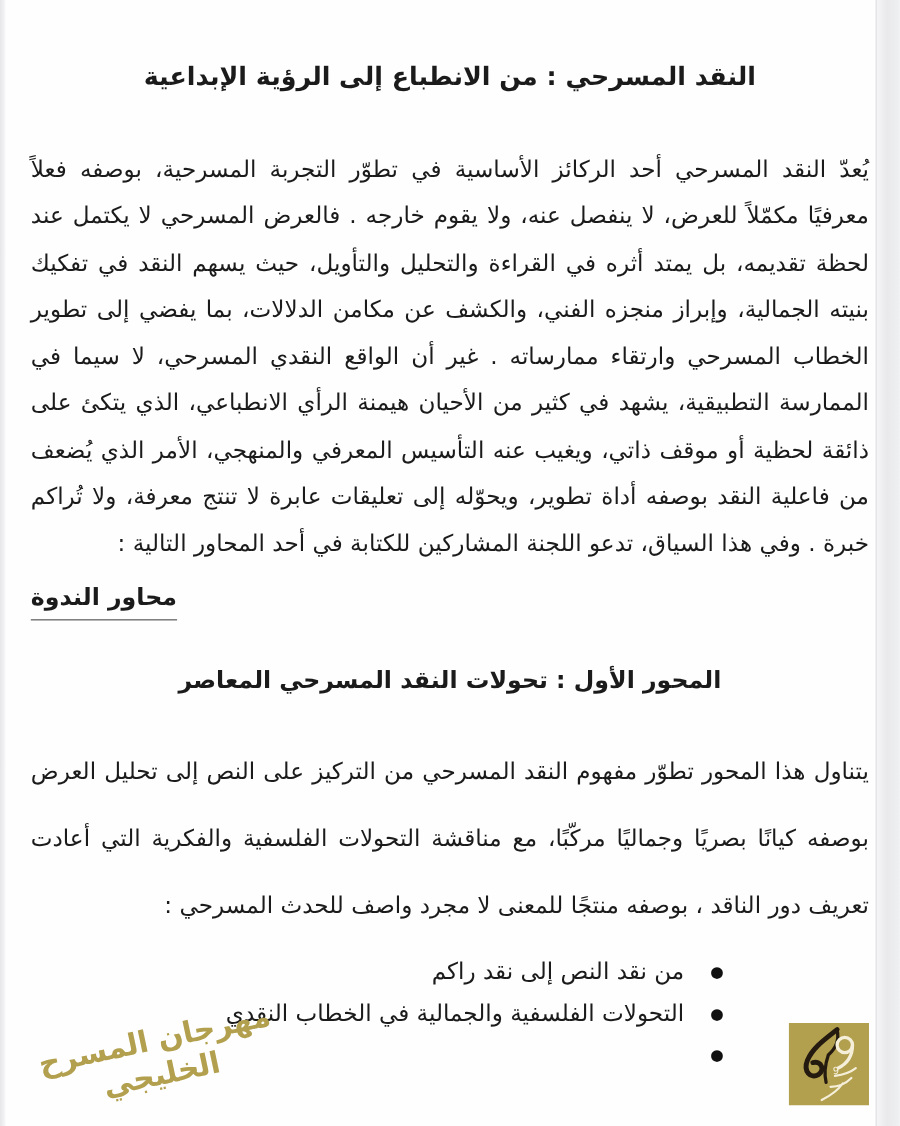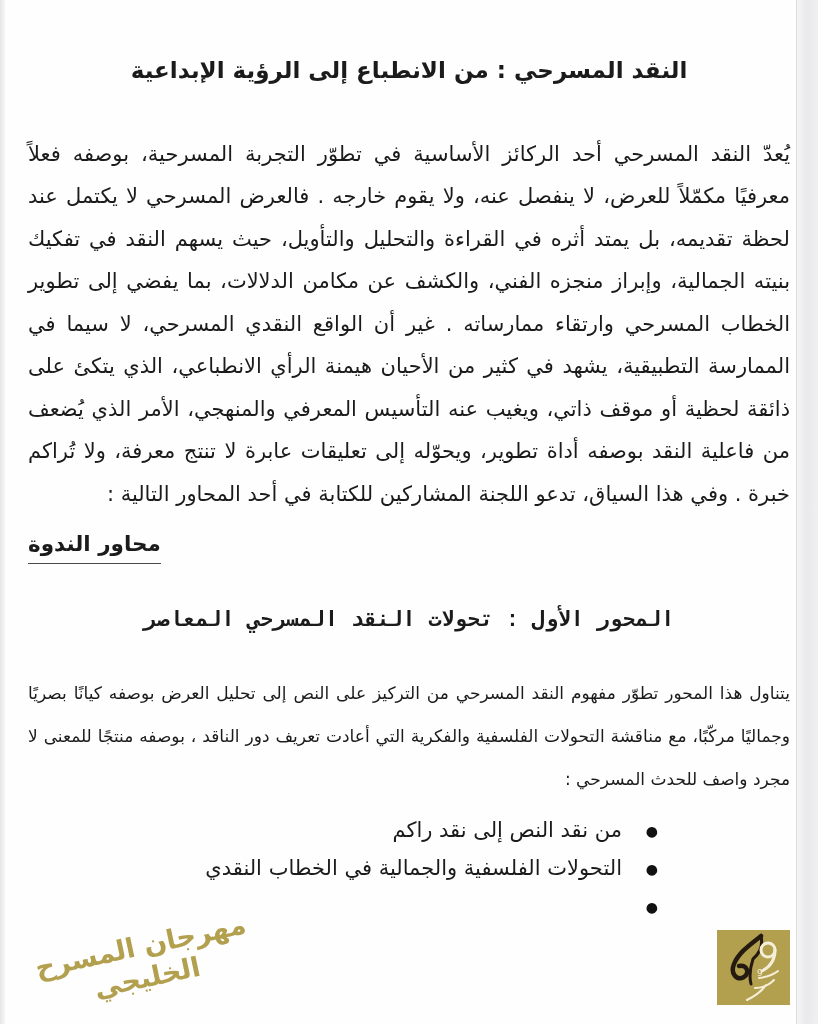--- a/index.html
+++ b/index.html
@@ -52,26 +52,25 @@
     font-size:21.5px;
     font-weight:bold;
     padding-bottom:7px;
     border-bottom:1.5px solid #4a4a4a;
   }
   .axis-heading{
     margin:42px 0 0 0;
     text-align:center;
     font-size:21.5px;
     font-weight:bold;
-    font-family:Liberation Mono, monospace;
   }
   .axis-paragraph{
     margin:40px 0 0 0;
-    font-size:17px;
-    line-height:43px;
+    font-size:21px;
+    line-height:61px;
     text-align:justify;
     text-justify:inter-word;
   }
   ul.bullets{
     list-style:none;
     margin:10px 0 0 0;
     padding:0 132px 0 0;
     font-size:21px;
   }
   ul.bullets li{

